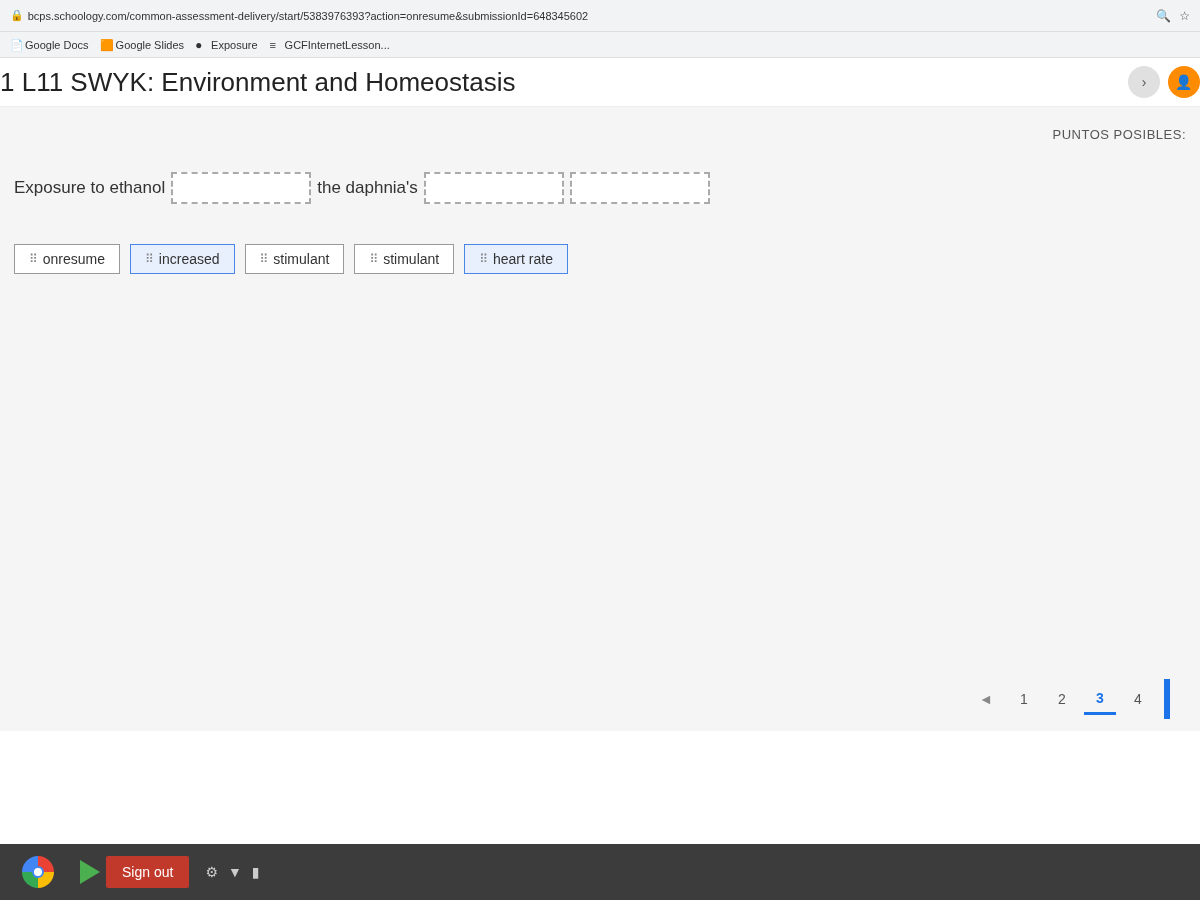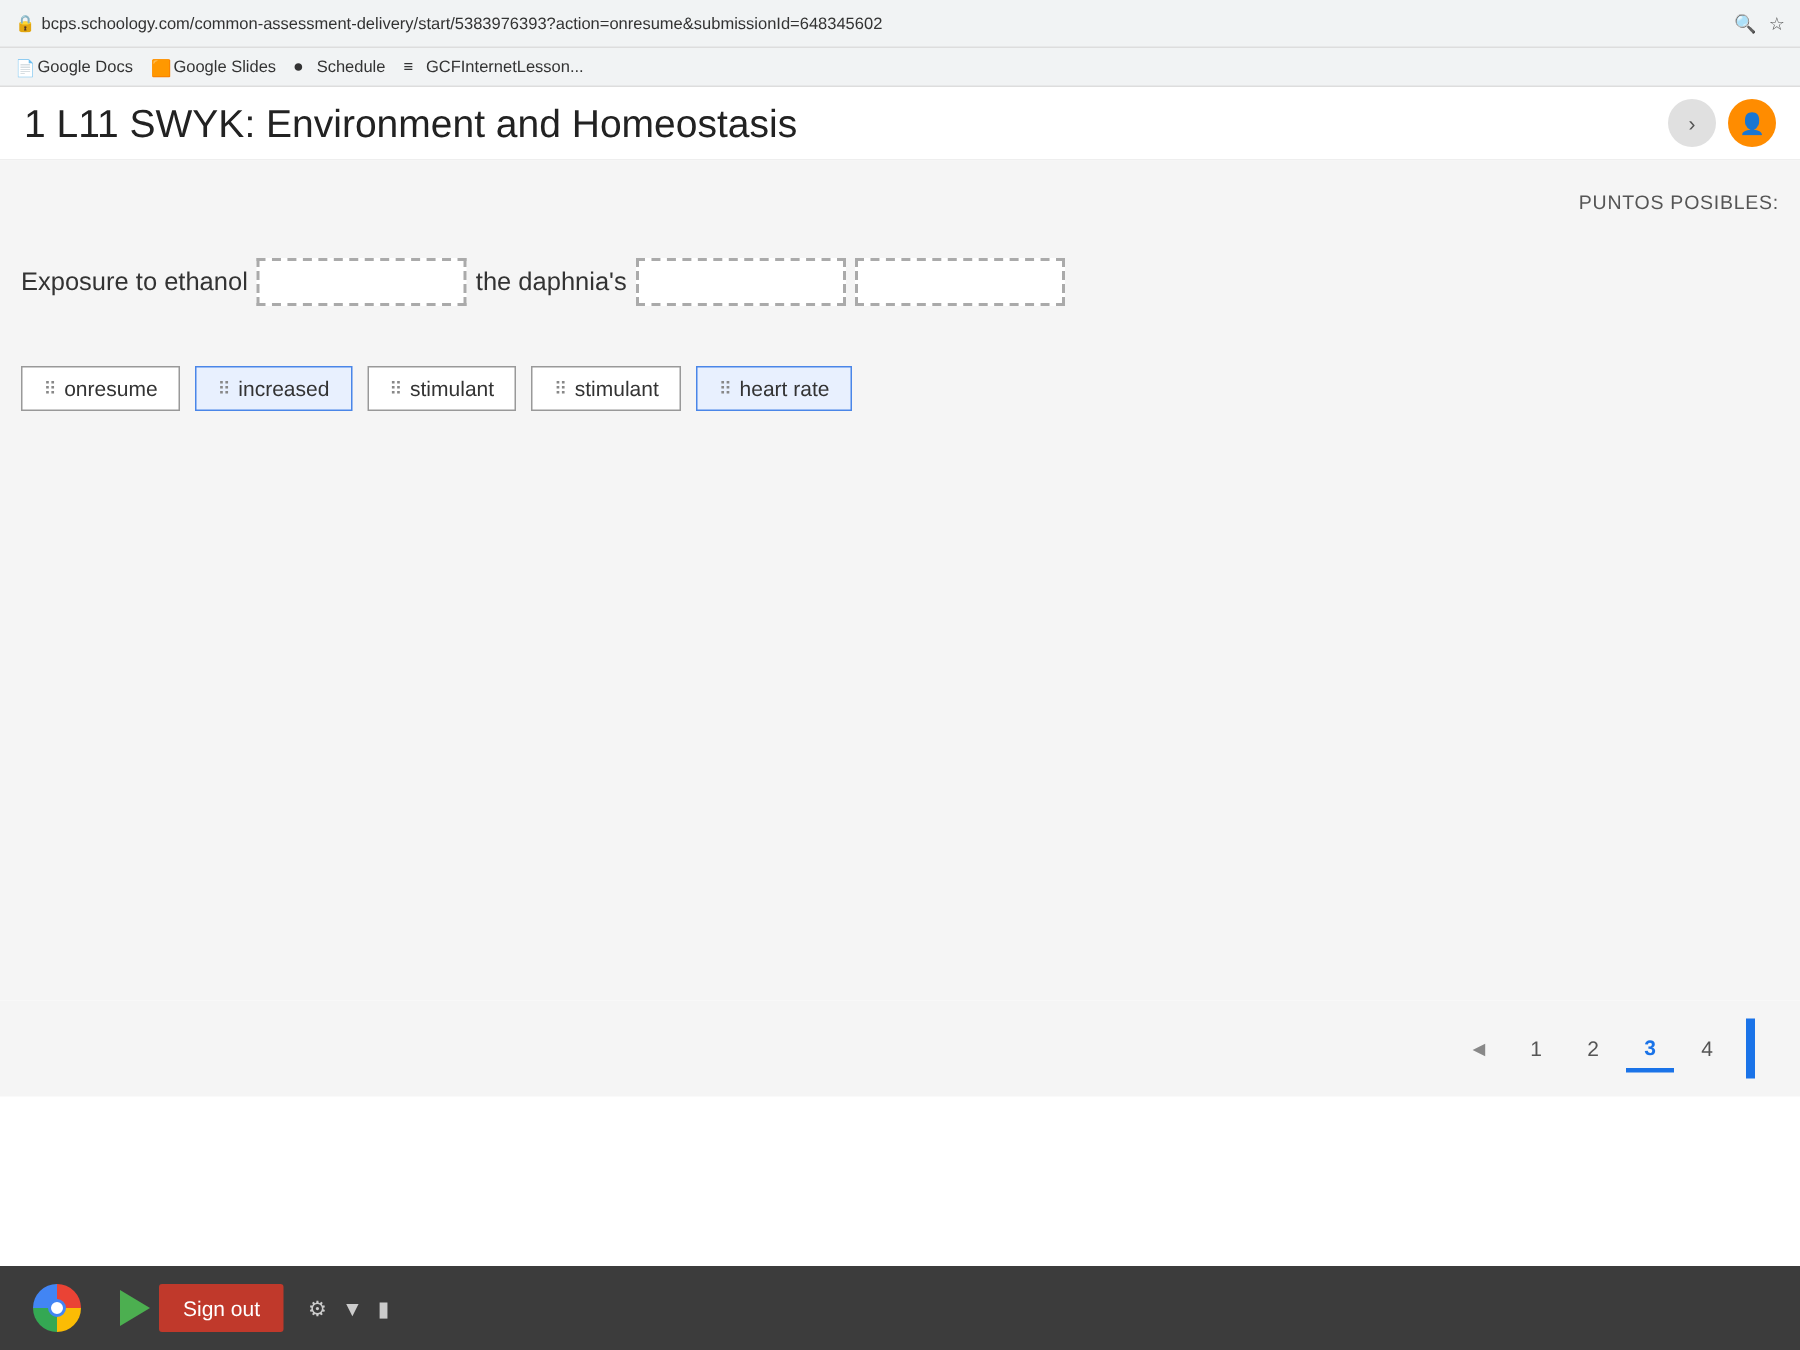--- a/index.html
+++ b/index.html
@@ -63,21 +63,21 @@
     }
     .bookmark-icon {
       width: 12px;
       height: 12px;
       display: inline-block;
     }
 
     
     .page-header {
       background: #fff;
-      padding: 8px 16px;
+      padding: 8px 0;
       display: flex;
       align-items: center;
       justify-content: space-between;
       border-bottom: 1px solid #eee;
     }
     .page-title {
       font-size: 26px;
       font-weight: 400;
       color: #222;
     }
@@ -314,21 +314,21 @@
   <div class="bookmark-item">
     <span class="bookmark-icon">📄</span>
     <span>Google Docs</span>
   </div>
   <div class="bookmark-item">
     <span class="bookmark-icon">🟧</span>
     <span>Google Slides</span>
   </div>
   <div class="bookmark-item">
     <span class="bookmark-icon">⏺</span>
-    <span>Schedule</span>
+    <span>Exposure</span>
   </div>
   <div class="bookmark-item">
     <span class="bookmark-icon">≡</span>
     <span>GCFInternetLesson...</span>
   </div>
 </div>
 
 <div class="page-header">
   <h1 class="page-title">1 L11 SWYK: Environment and Homeostasis</h1>
   <div class="header-controls">

